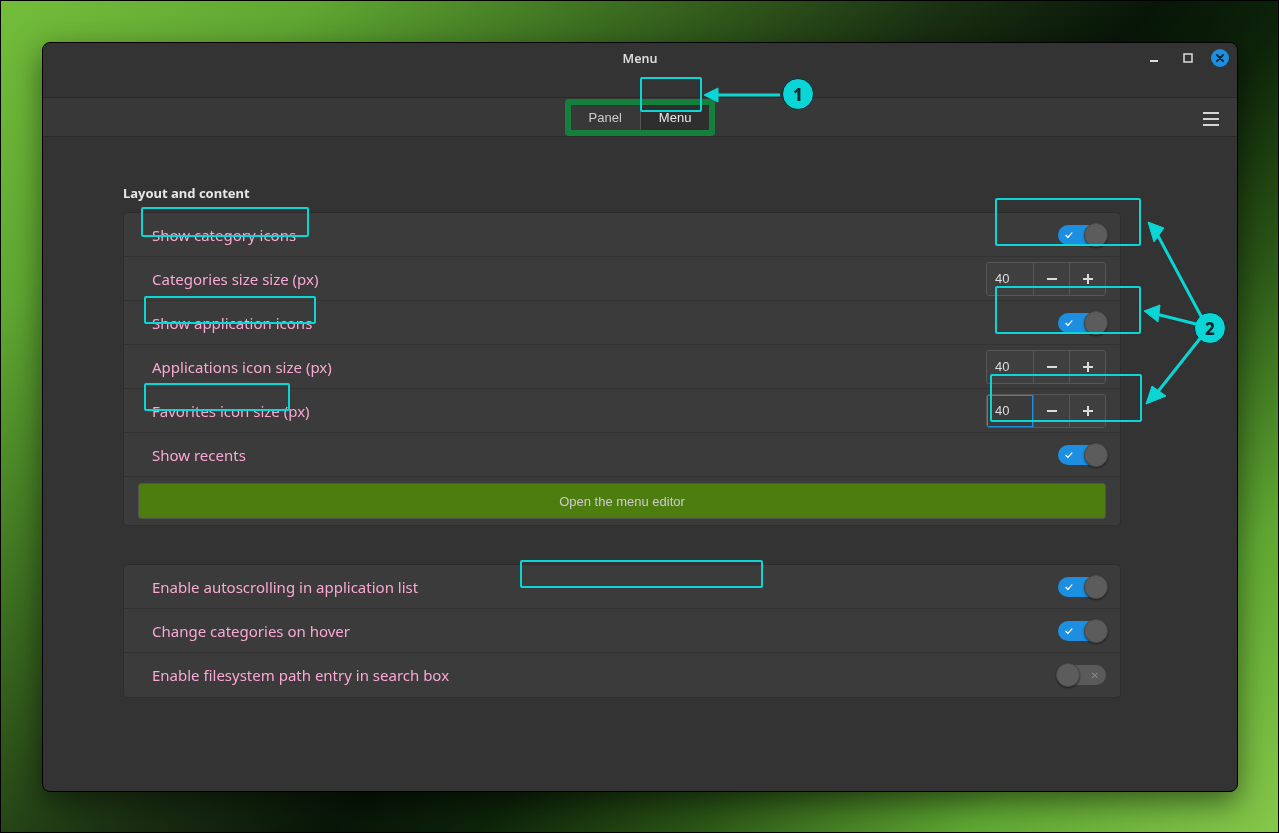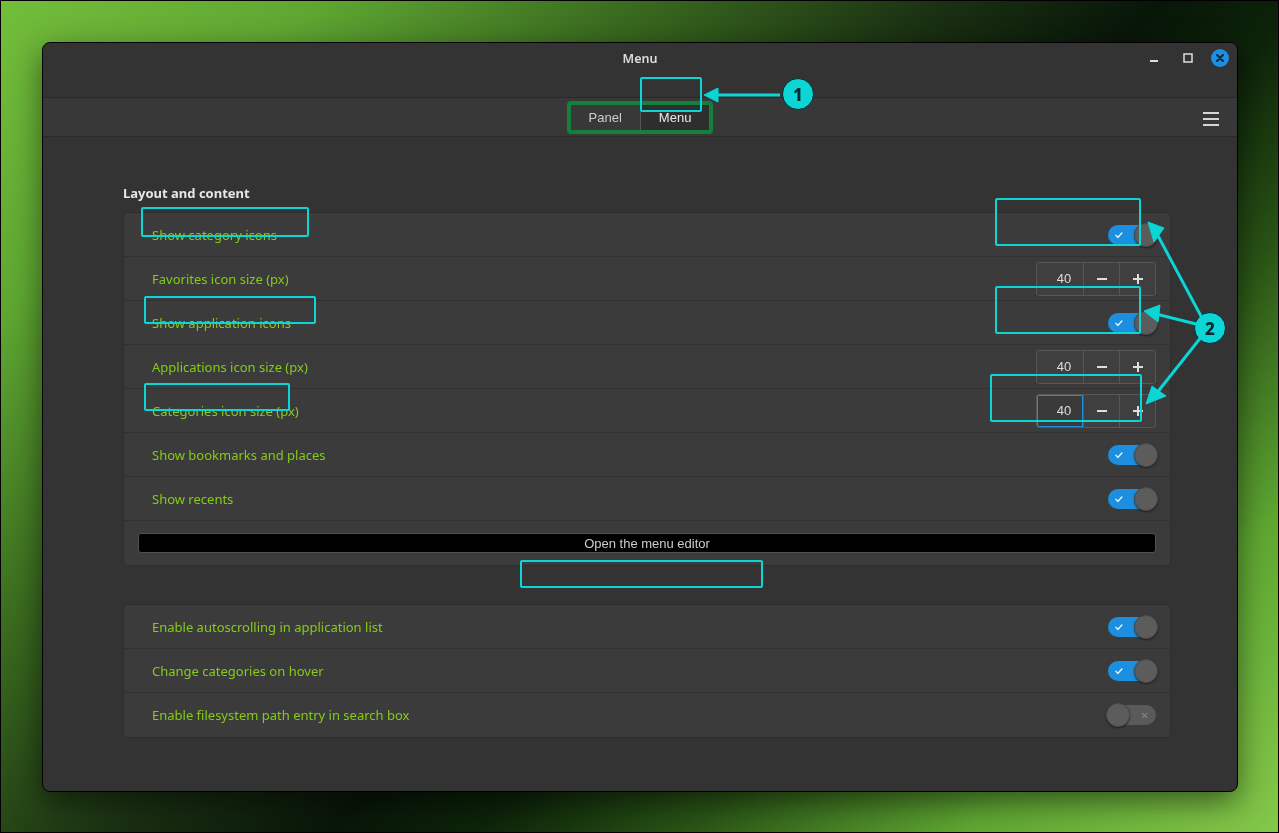--- a/index.html
+++ b/index.html
@@ -72,39 +72,39 @@
     border-bottom: 1px solid #2a2a2a;
   }
   .hamburger {
     position: absolute; right: 14px; top: 9px;
     width: 24px; height: 24px;
     display:flex;align-items:center;justify-content:center;
     cursor:pointer;
   }
   .tabseg {
     display:flex;
-    border:4px solid #15803d;
+    border:6px solid #15803d;
     border-radius:4px;
     overflow:hidden;
   }
   .tabseg .seg {
     padding: 5px 18px;
     font-size: 13px;
     color:#ccc;
     background: transparent;
     border: none;
     cursor:pointer;
   }
   .tabseg .seg + .seg { border-left:1px solid #555; }
   .tabseg .seg.active { background:#2e2e2e; color:#e8e8e8; }
 
   .content {
     flex:1;
     overflow:auto;
-    padding: 24px 66px 30px 80px;
+    padding: 24px 116px 30px 80px;
   }
   .section-title {
     font-weight:700;
     color:#e7e7e7;
     font-size:13px;
     margin-bottom:10px;
   }
   .panel {
     background:#3b3b3b;
     border:1px solid #2d2d2d;
@@ -115,30 +115,30 @@
     display:flex;
     align-items:center;
     justify-content:space-between;
     min-height:44px;
     padding: 0 14px 0 28px;
     border-bottom:1px solid #323232;
     position: relative;
   }
   .row:last-child { border-bottom:none; }
   .row .label {
-    color:#84cc16;
-    font-size:13px;
+    color:#f9a8d4;
+    font-size:15px;
   }
   .row.button-row { padding: 6px 14px; }
   .row.button-row button.wide {
     flex:1;
-    background:#000000;
+    background:#4d7c0f;
     border:1px solid #515151;
     color:#ccc;
-    height:20px;
+    height:36px;
     border-radius:3px;
     font-size:13px;
     cursor:pointer;
   }
 
   
   .toggle {
     width:48px; height:20px;
     border-radius:10px;
     position:relative;
@@ -177,21 +177,20 @@
     height:34px;
   }
   .spin input {
     width:46px;
     background:#3f3f3f;
     border:none;
     color:#ddd;
     font-size:13px;
     padding-left:8px;
     outline:none;
-    text-align:center;
   }
   .spin input.sel { box-shadow: inset 0 0 0 1px #1c8fe0; background:#3a3a3a; }
   .spin button {
     width:36px;
     background:#3f3f3f;
     border:none;
     border-left:1px solid #575757;
     color:#d6d6d6;
     cursor:pointer;
     display:flex;align-items:center;justify-content:center;
@@ -266,21 +265,21 @@
     <div class="panel">
 
       <div class="row">
         <span class="label">Show category icons</span>
         <div class="toggle on">
             <div class="knob"></div>
           </div>
       </div>
 
       <div class="row">
-        <span class="label">Favorites icon size (px)</span>
+        <span class="label">Categories size size (px)</span>
         <div class="spin">
           <input value="40" style="">
           <button>
               <svg width="12" height="12" viewBox="0 0 12 12">
                 <rect x="1" y="5" width="10" height="2" fill="#ddd"></rect>
               </svg>
             </button>
           <button>
               <svg width="12" height="12" viewBox="0 0 12 12">
                 <rect x="1" y="5" width="10" height="2" fill="#ddd"></rect>
@@ -310,43 +309,37 @@
               <svg width="12" height="12" viewBox="0 0 12 12">
                 <rect x="1" y="5" width="10" height="2" fill="#ddd"></rect>
                 <rect x="5" y="1" width="2" height="10" fill="#ddd"></rect>
               </svg>
             </button>
         </div>
       </div>
 
 
       <div class="row">
-        <span class="label">Categories icon size (px)</span>
+        <span class="label">Favorites icon size (px)</span>
         <div class="spin">
           <input class="sel" value="40" style="">
           <button>
               <svg width="12" height="12" viewBox="0 0 12 12">
                 <rect x="1" y="5" width="10" height="2" fill="#ddd"></rect>
               </svg>
             </button>
           <button>
               <svg width="12" height="12" viewBox="0 0 12 12">
                 <rect x="1" y="5" width="10" height="2" fill="#ddd"></rect>
                 <rect x="5" y="1" width="2" height="10" fill="#ddd"></rect>
               </svg>
             </button>
         </div>
       </div>
 
-      <div class="row">
-        <span class="label">Show bookmarks and places</span>
-        <div class="toggle on">
-            <div class="knob"></div>
-          </div>
-      </div>
 
       <div class="row">
         <span class="label">Show recents</span>
         <div class="toggle on">
             <div class="knob"></div>
           </div>
       </div>
 
       <div class="row button-row">
         <button class="wide">Open the menu editor</button>

